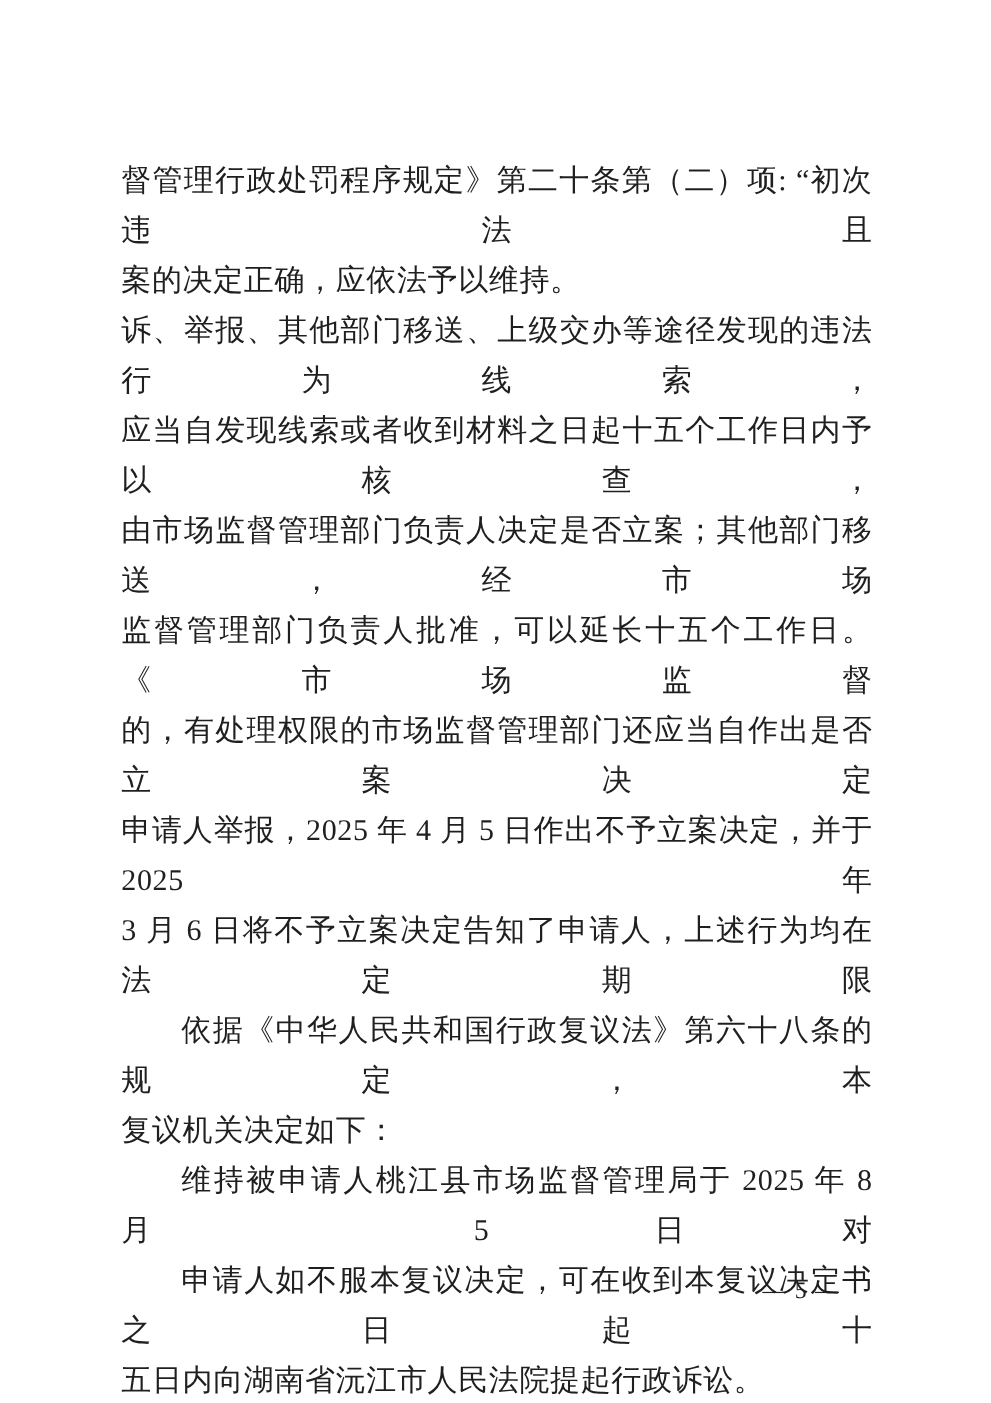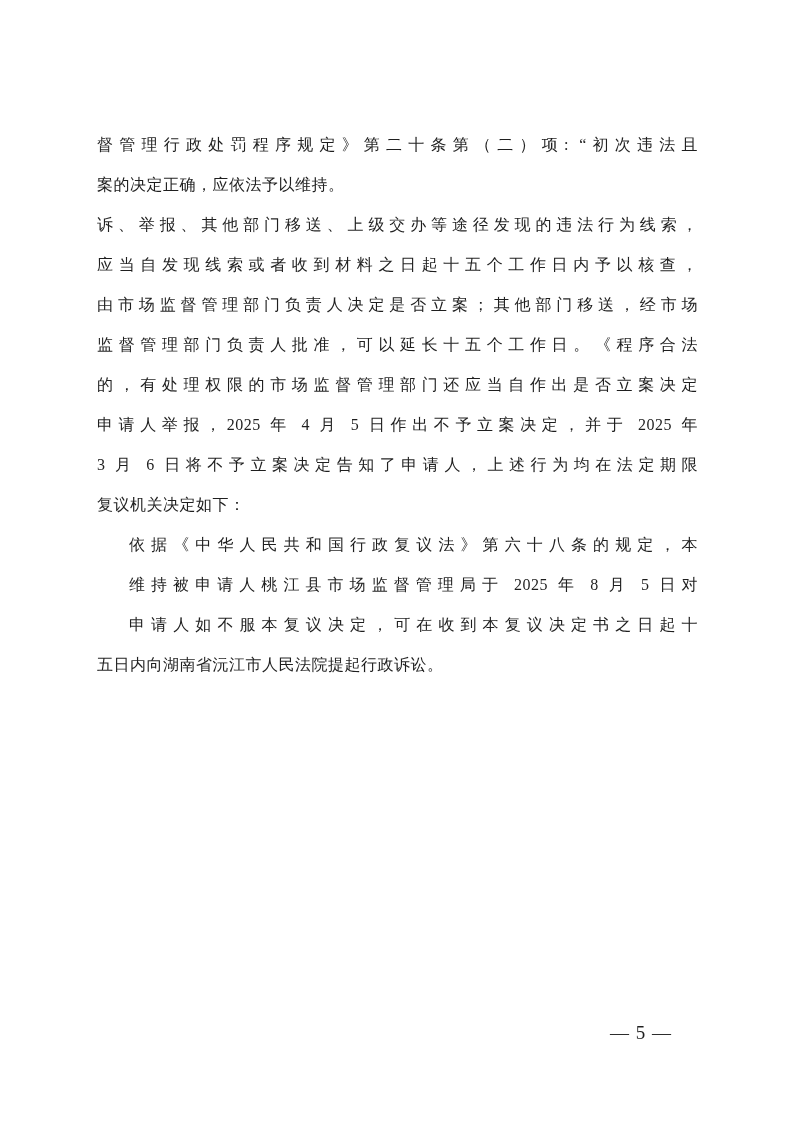--- a/index.html
+++ b/index.html
@@ -19,21 +19,21 @@
   }
   .text-block {
     position: absolute;
     left: 97px;
     top: 125px;
     width: 601px;
   }
   .line {
     margin: 0;
     padding: 0;
-    font-size: 16px;
+    font-size: 24px;
     line-height: 40px;
     text-align: justify;
     letter-spacing: 0.5px;
     white-space: normal;
   }
   .line.fill {
     text-align-last: justify;
   }
   .line.last {
     text-align-last: left;
@@ -57,27 +57,27 @@
 
 <div class="page">
   <main class="text-block">
 
     <p class="line fill">督管理行政处罚程序规定》第二十条第（二）项: “初次违法且</p>
     <p class="line last">案的决定正确，应依法予以维持。</p>
 
     <p class="line fill">诉、举报、其他部门移送、上级交办等途径发现的违法行为线索，</p>
     <p class="line fill">应当自发现线索或者收到材料之日起十五个工作日内予以核查，</p>
     <p class="line fill">由市场监督管理部门负责人决定是否立案；其他部门移送，经市场</p>
-    <p class="line fill">监督管理部门负责人批准，可以延长十五个工作日。《程序合法</p>
+    <p class="line fill">监督管理部门负责人批准，可以延长十五个工作日。《市场监督</p>
     <p class="line fill">的，有处理权限的市场监督管理部门还应当自作出是否立案决定</p>
     <p class="line fill">申请人举报，2025 年 4 月 5 日作出不予立案决定，并于 2025 年</p>
     <p class="line fill">3 月 6 日将不予立案决定告知了申请人，上述行为均在法定期限</p>
 
+    <p class="line fill indent">依据《中华人民共和国行政复议法》第六十八条的规定，本</p>
     <p class="line last">复议机关决定如下：</p>
-    <p class="line fill indent">依据《中华人民共和国行政复议法》第六十八条的规定，本</p>
 
     <p class="line fill indent">维持被申请人桃江县市场监督管理局于 2025 年 8 月 5 日对</p>
 
     <p class="line fill indent">申请人如不服本复议决定，可在收到本复议决定书之日起十</p>
     <p class="line last">五日内向湖南省沅江市人民法院提起行政诉讼。</p>
   </main>
 
   <div class="page-number">— 5 —</div>
 </div>
 

